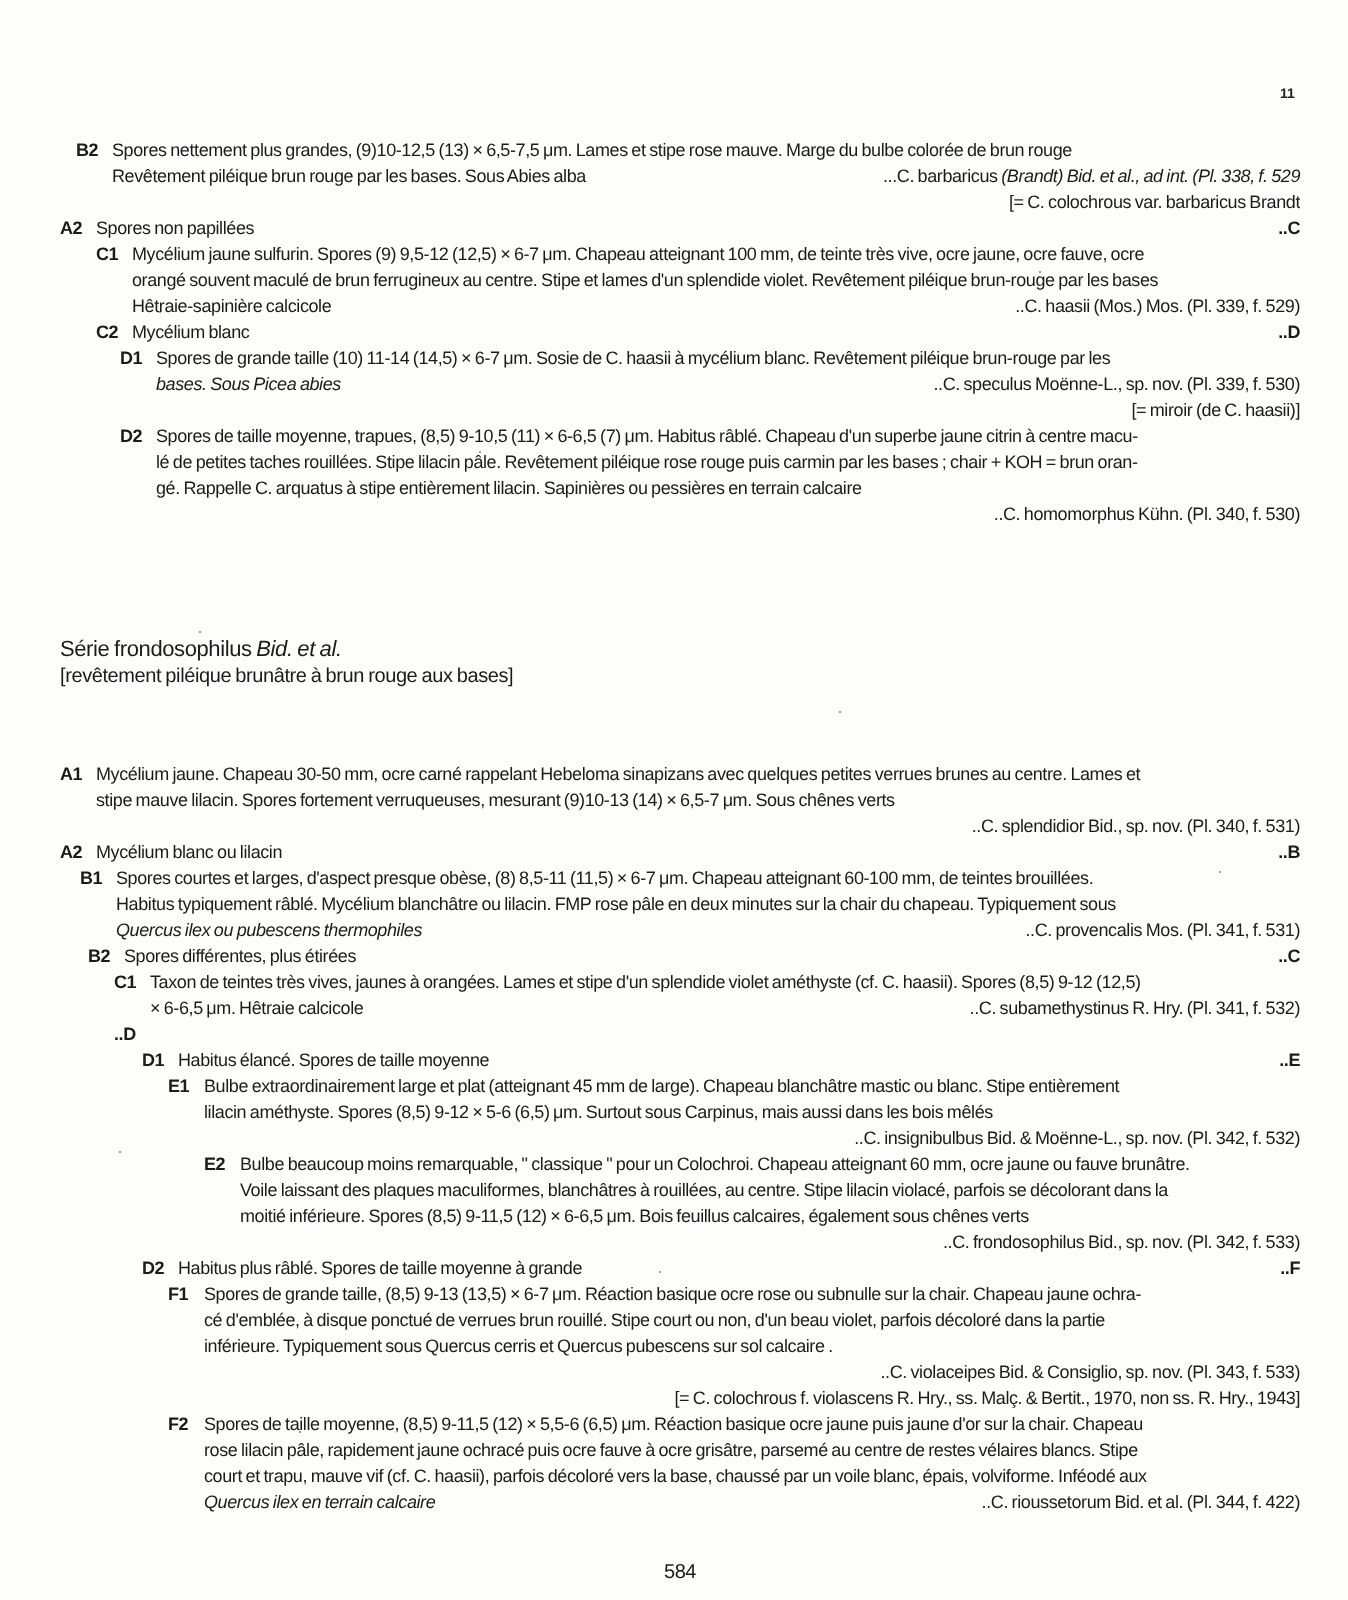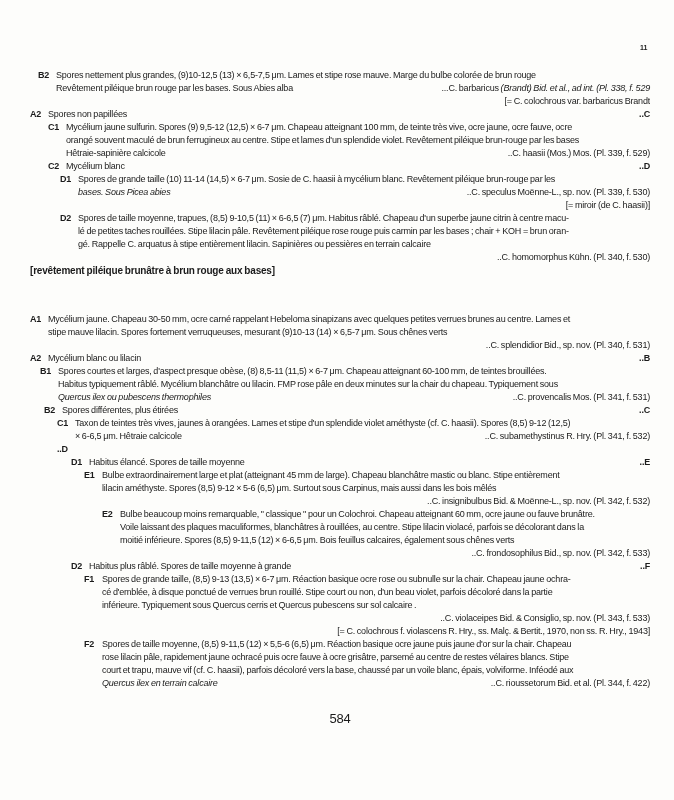--- a/index.html
+++ b/index.html
@@ -35,23 +35,23 @@
   .flex{display:flex;justify-content:space-between;white-space:nowrap;}
   .cont{padding-left:18px;}
   .right{text-align:right;}
   .code{display:inline-block;min-width:15px;margin-right:3px;font-weight:bold;}
   .b{font-weight:normal;}
   .it{font-style:italic;}
   .sp{white-space:nowrap;}
   .ref{font-weight:bold;}
   .entry{margin:0;}
   .series{font-size:11px;line-height:14px;margin-top:54px;}
-  .series-sub{font-size:10px;line-height:14px;font-weight:bold;}
+  .series-sub{font-size:10px;line-height:14px;}
   .key2{margin-top:35px;}
-  .pagenum{text-align:center;margin-top:22px;font-size:13px;}
+  .pagenum{text-align:center;margin-top:22px;font-size:10px;}
   .corner{position:absolute;left:640px;top:28px;font-size:7px;font-weight:bold;color:#222;}
 </style>
 </head>
 <body>
 
 <div class="page">
   <div class="corner">11</div>
 
   <div class="content">
 
@@ -100,20 +100,24 @@
 
       <div class="entry" style="margin-left:30px">
         <div class="line"><span class="code">D2</span><span>Spores de taille moyenne, trapues, (8,5) 9-10,5 (11) × 6-6,5 (7) μm. Habitus râblé. Chapeau d'un superbe jaune citrin à centre macu-</span></div>
         <div class="line cont">lé de petites taches rouillées. Stipe lilacin pâle. Revêtement piléique rose rouge puis carmin par les bases ; chair + KOH = brun oran-</div>
         <div class="line cont">gé. Rappelle C. arquatus à stipe entièrement lilacin. Sapinières ou pessières en terrain calcaire</div>
         <div class="line right"><span class="sp"><span>..</span><span class="b">C. homomorphus</span><span> Kühn. (Pl. 340, f. 530)</span></span></div>
       </div>
 
     </div>
 
+    <div class="series">
+      <span class="b">Série frondosophilus</span>
+      <span class="it">Bid. et al.</span>
+    </div>
     <div class="series-sub">[revêtement piléique brunâtre à brun rouge aux bases]</div>
 
     <div class="key2">
 
       <div class="entry">
         <div class="line"><span class="code">A1</span><span>Mycélium jaune. Chapeau 30-50 mm, ocre carné rappelant Hebeloma sinapizans avec quelques petites verrues brunes au centre. Lames et</span></div>
         <div class="line cont">stipe mauve lilacin. Spores fortement verruqueuses, mesurant (9)10-13 (14) × 6,5-7 μm. Sous chênes verts</div>
         <div class="line right"><span class="sp"><span>..</span><span class="b">C. splendidior</span><span> Bid., sp. nov. (Pl. 340, f. 531)</span></span></div>
       </div>
 

